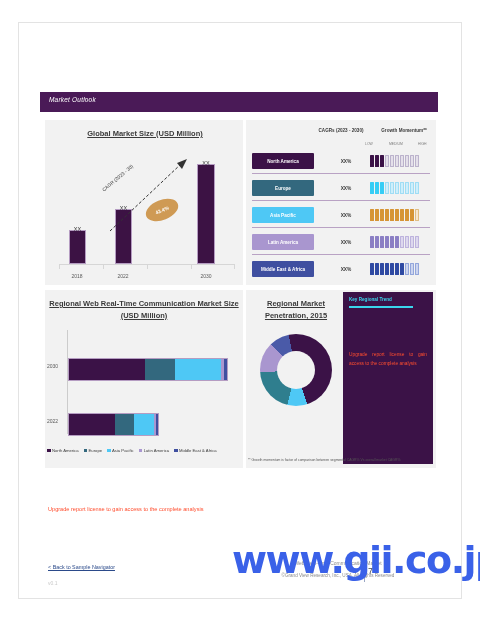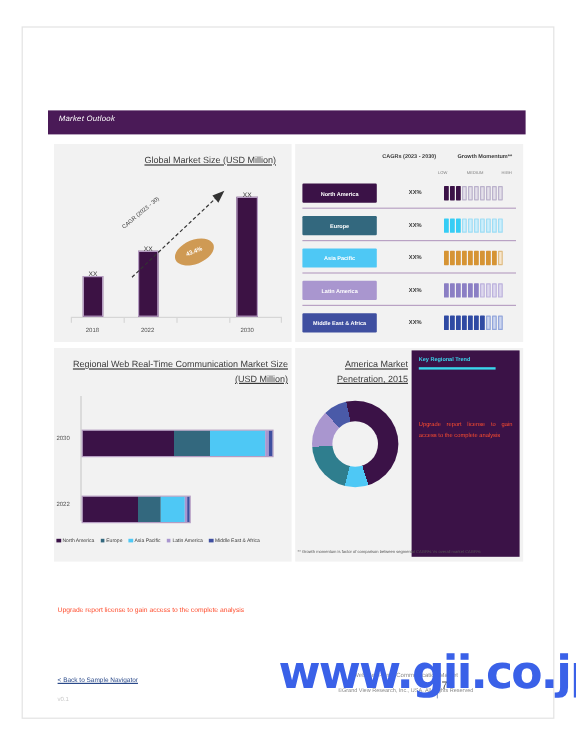--- a/index.html
+++ b/index.html
@@ -45,23 +45,23 @@
     background: #f2f2f2;
   }
   #panel-top-left  { left: 45px; top: 120px; width: 198px; height: 165px; }
   #panel-top-right { left: 246px; top: 120px; width: 190px; height: 165px; }
   #panel-bot-left  { left: 45px; top: 290px; width: 198px; height: 178px; }
   #panel-bot-right { left: 246px; top: 290px; width: 190px; height: 178px; }
 
   
   .chart-title {
     position: absolute;
-    text-align: right;
+    text-align: center;
     font-size: 7.5px;
-    font-weight: normal;
+    font-weight: bold;
     color: #3a3a3a;
     text-decoration: underline;
     line-height: 11px;
   }
 
   
   #barchart { position: absolute; left: 45px; top: 142px; width: 198px; height: 140px; }
   .bc-axis {
     position: absolute; left: 14px; bottom: 17px;
     width: 176px; height: 1px; background: #d6d6d6;
@@ -398,21 +398,21 @@
           <i style="background:#a996cf"></i>
           <span>Latin America</span>
         </div>
       <div>
           <i style="background:#3f4fa0"></i>
           <span>Middle East &amp; Africa</span>
         </div>
     </div>
   </div>
 
-  <div class="chart-title" style="left:252px; top:298px; width:88px;">America Market</div>
+  <div class="chart-title" style="left:252px; top:298px; width:88px;">Regional Market</div>
   <div class="chart-title" style="left:252px; top:310px; width:88px;">Penetration, 2015</div>
 
   <div id="donut-wrap">
     <div class="donut" style="background: conic-gradient(#3b1247 0deg 162deg, #4ec8f5 162deg 194deg, #2f7e8e 194deg 266deg, #a996cf 266deg 316deg, #4a5aa8 316deg 348deg, #3b1247 348deg 360deg);"></div>
   </div>
 
   <div id="trendbox">
     <div class="tb-title">Key Regional Trend</div>
     <div class="tb-rule"></div>
     <div class="tb-body">Upgrade report license to gain access to the complete analysis</div>

